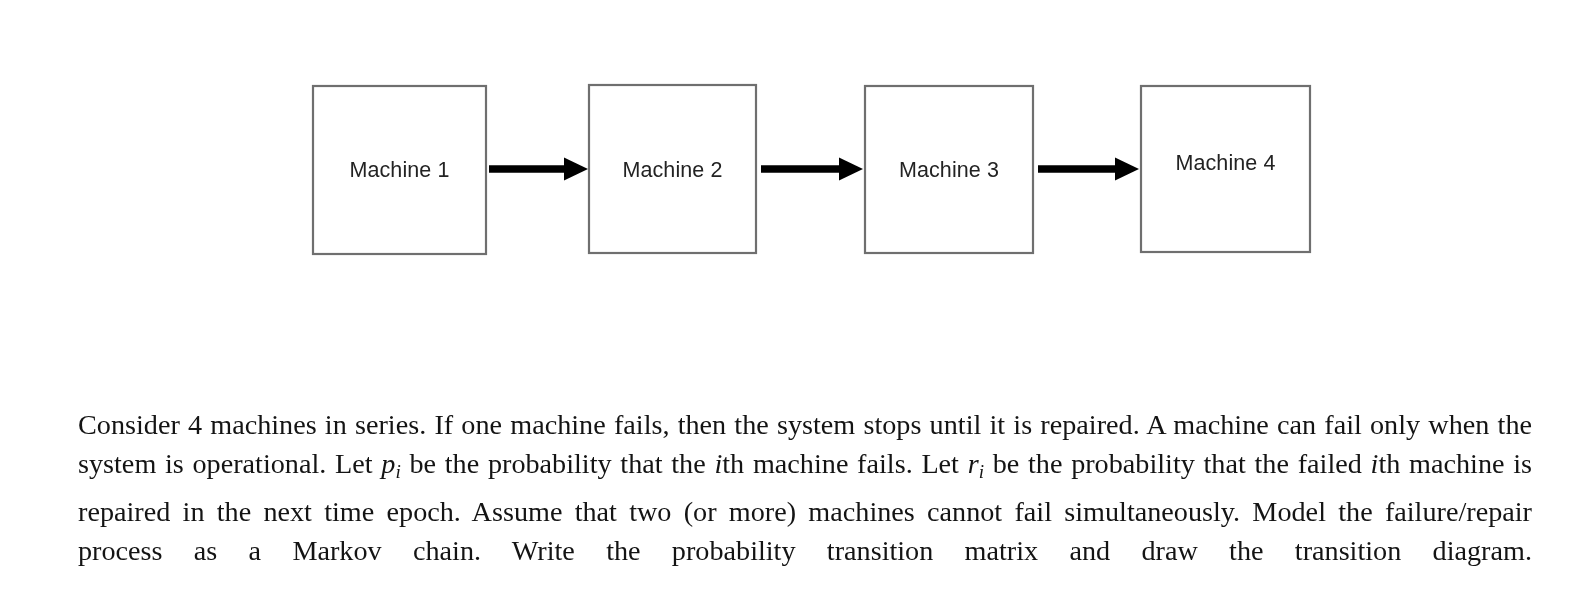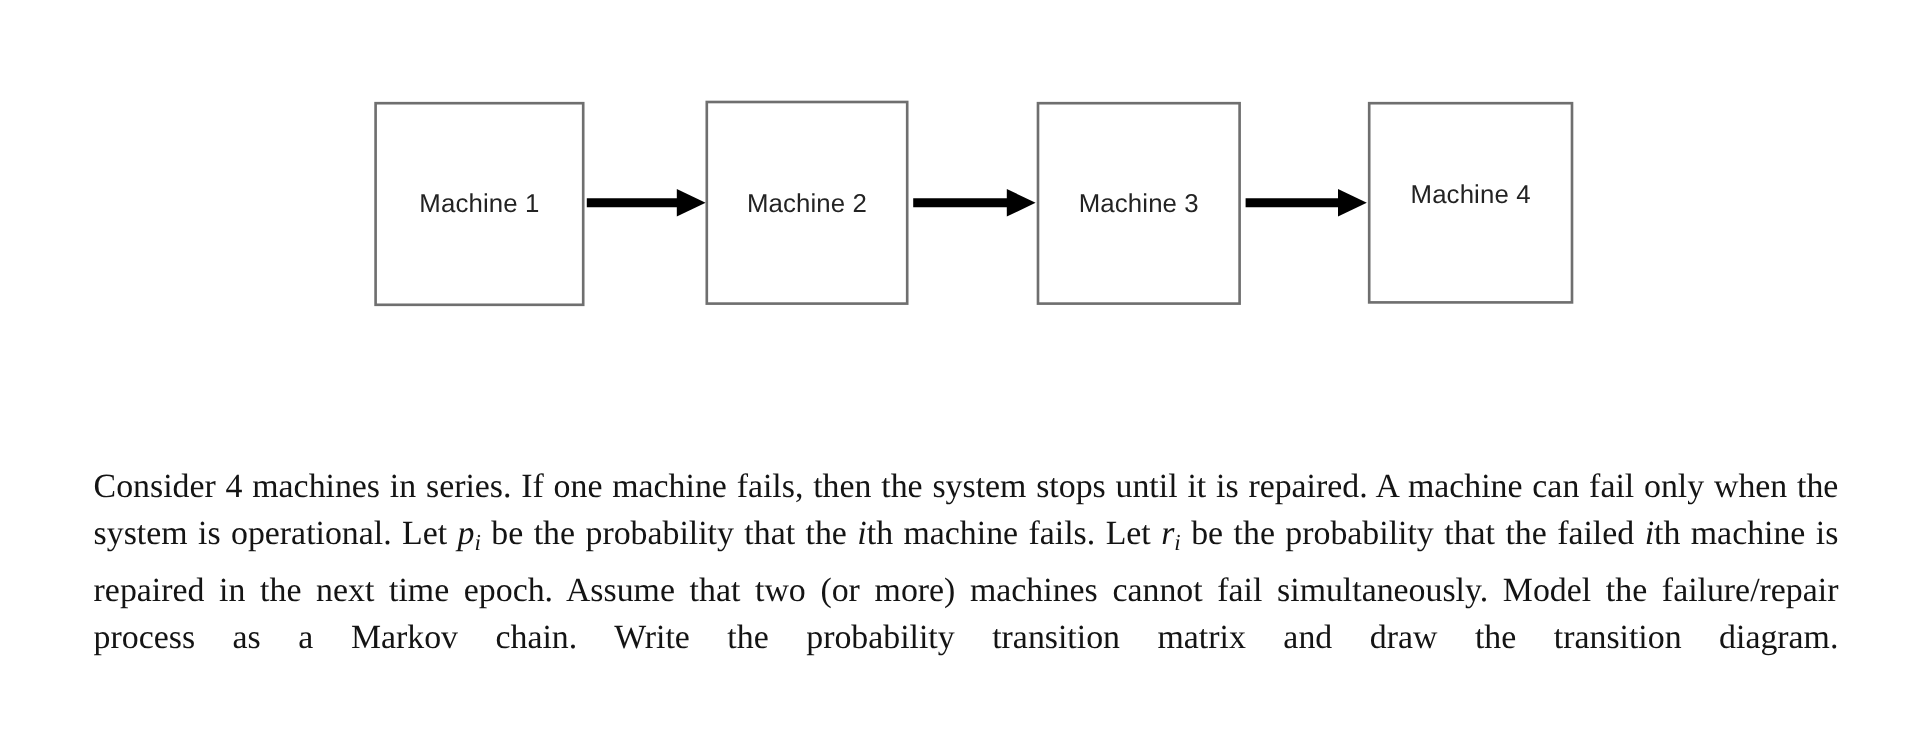--- a/index.html
+++ b/index.html
@@ -48,21 +48,21 @@
     stroke-linecap: butt;
   }
   .arrow-head {
     fill: #000000;
   }
 
   
   #problem-text {
     position: absolute;
     left: 78px;
-    top: 358px;
+    top: 377px;
     width: 1454px;
     font-size: 28.2px;
     line-height: 39px;
     text-align: justify;
     text-justify: inter-word;
     color: #141414;
     word-spacing: 0.4px;
   }
   #problem-text .var {
     font-style: italic;

